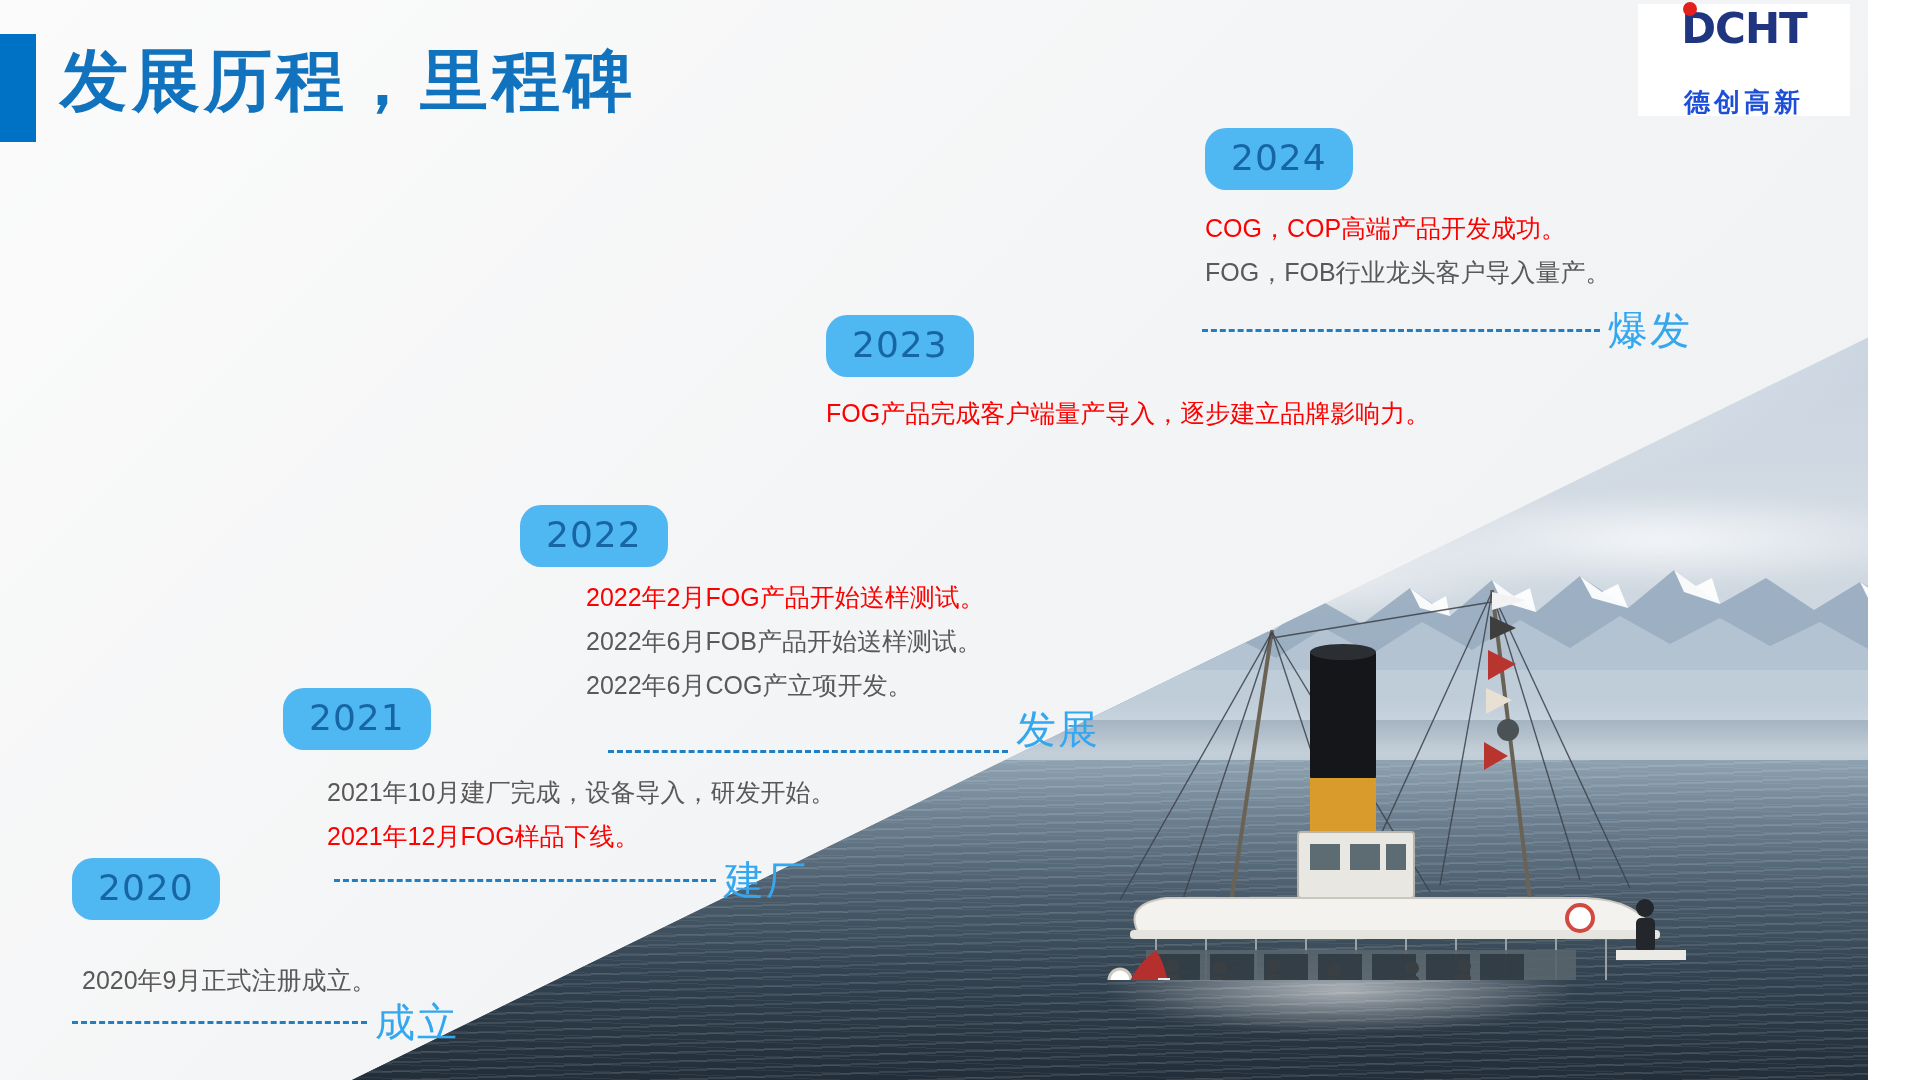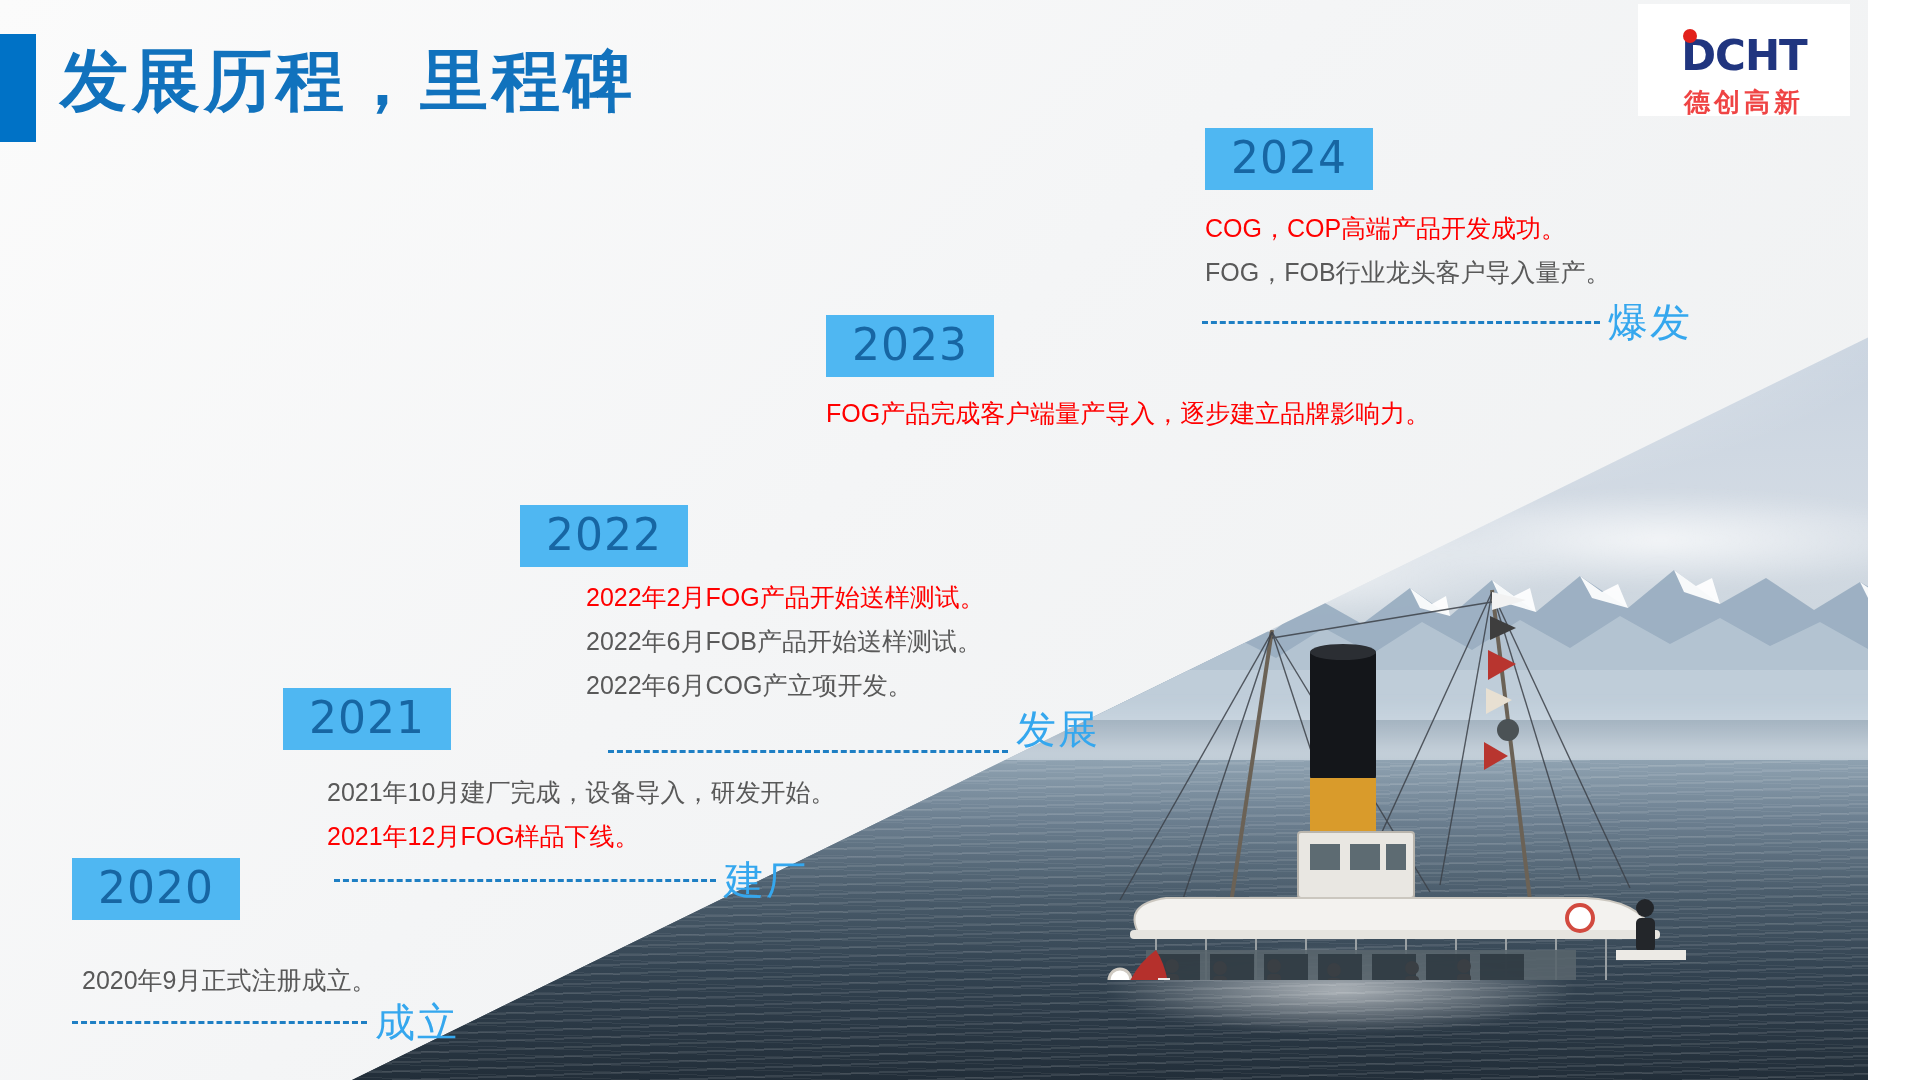--- a/index.html
+++ b/index.html
@@ -67,61 +67,61 @@
   #title-text{
     position:absolute; left:60px; top:36px;
     font-size:68px; font-weight:bold; color:#1172bd; letter-spacing:4px;
     white-space:nowrap;
   }
 
   
   #logo{
     position:absolute; right:18px; top:4px; width:212px; height:112px;
     background:#ffffff; display:flex; flex-direction:column;
-    align-items:center; justify-content:flex-end; gap:11px;
+    align-items:center; justify-content:space-between; gap:11px;
   }
   #logo-mark{ position:relative; height:46px; display:flex; align-items:flex-end; }
   #logo-dot{
     position:absolute; left:2px; top:-2px; width:14px; height:14px;
     border-radius:50%; background:#e2211c;
   }
   #logo-word{
     font-size:42px; font-weight:bold; color:#20357f; letter-spacing:-1px;
     line-height:42px; font-family:"DejaVu Sans", sans-serif;
   }
   #logo-cn{
-    font-size:26px; font-weight:bold; color:#ef4444; letter-spacing:4px;
+    font-size:26px; font-weight:bold; color:#1d4ed8; letter-spacing:4px;
     line-height:28px;
   }
 
   
   .milestone{ position:absolute; }
   .year-chip{
     display:inline-block; background:#4fb7f2; color:#1766a3;
-    font-size:44px; line-height:54px; padding:3px 26px 5px 26px;
-    font-family:"DejaVu Sans", sans-serif; letter-spacing:1px;
+    font-size:36px; line-height:54px; padding:3px 26px 5px 26px;
+    font-family:"DejaVu Sans", sans-serif; letter-spacing:1px;border-radius:21px;
   }
   .lines{ margin-top:14px; }
   .line{
     font-size:25px; line-height:44px; white-space:nowrap; color:#595959;
   }
   .line.red{ color:#ff0000; }
   .tagrow{ display:flex; align-items:center; margin-top:-4px; }
   .dash{
     height:0; border-top:3px dashed #1e7fc4; display:block;
   }
   .tag{
     font-size:40px; color:#35a7ee; line-height:48px; white-space:nowrap;
     margin-left:8px; letter-spacing:2px;
   }
 
   
   #ms-2024{ left:1205px; top:128px; }
   #ms-2024 .lines{ margin-top:16px; }
-  #ms-2024 .tagrow{ margin-top:4px; margin-left:-3px; }
+  #ms-2024 .tagrow{ margin-top:12px; margin-left:-3px; }
   #ms-2024 .dash{ width:398px; }
 
   #ms-2023{ left:826px; top:315px; }
   #ms-2023 .tagrow{ margin-top:18px; margin-left:30px; }
   #ms-2023 .dash{ width:517px; }
 
   #ms-2022{ left:520px; top:505px; }
   #ms-2022 .lines{ margin-top:8px; margin-left:66px; }
   #ms-2022 .tagrow{ margin-top:-2px; margin-left:88px;align-items:flex-end; }
   #ms-2022 .dash{ width:400px; }

